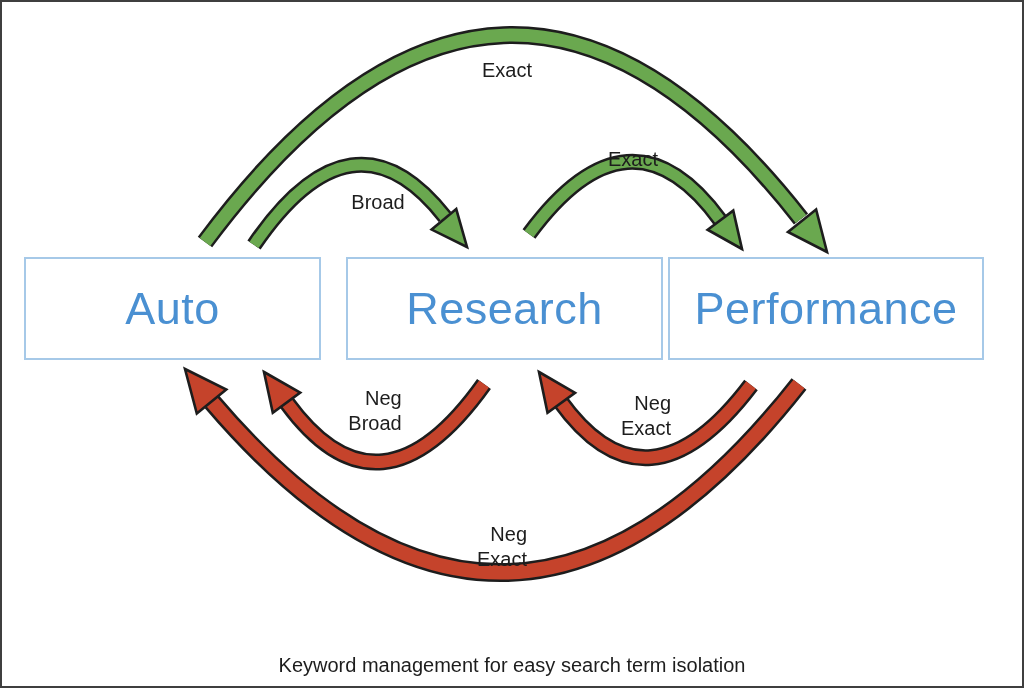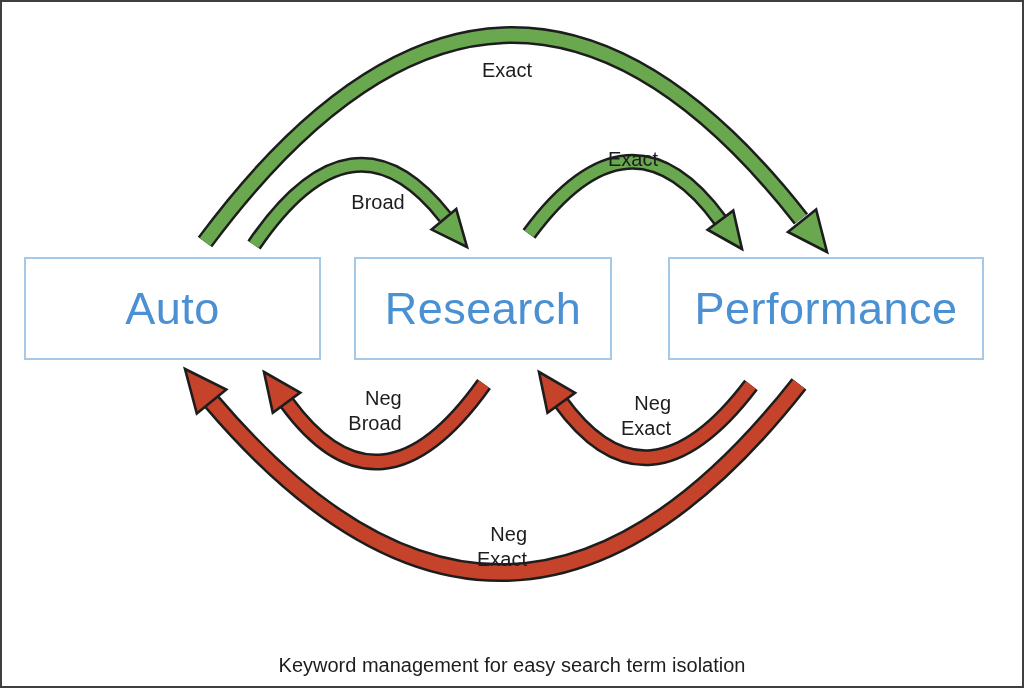--- a/index.html
+++ b/index.html
@@ -8,21 +8,21 @@
     background:#ffffff; border:2px solid #3f3f3f; box-sizing:border-box;
     font-family:"Liberation Sans", sans-serif; overflow:hidden;
   }
   .box {
     position:absolute; top:255px; height:103px; box-sizing:border-box;
     border:2px solid var(--box-border); background:#ffffff;
     display:flex; align-items:center; justify-content:center;
     font-size:45px; color:var(--box-text); letter-spacing:0.5px;text-align:right;
   }
   #box-auto        { left:22px;  width:297px; }
-  #box-research    { left:352px; width:258px; }
+  #box-research    { left:344px; width:317px; }
   #box-performance { left:666px; width:316px; }
 
   svg.arrows { position:absolute; left:0; top:0; pointer-events:none; }
   .arc-outline { fill:none; stroke:#1d1d1d; stroke-linecap:butt; }
   .arc-green   { fill:none; stroke:var(--arrow-positive); stroke-linecap:butt; }
   .arc-red     { fill:none; stroke:var(--arrow-negative); stroke-linecap:butt; }
   .head-green  { fill:var(--arrow-positive); stroke:#1d1d1d; stroke-width:2.6; stroke-linejoin:miter; }
   .head-red    { fill:var(--arrow-negative); stroke:#1d1d1d; stroke-width:2.6; stroke-linejoin:miter; }
 
   .arrow-label {

